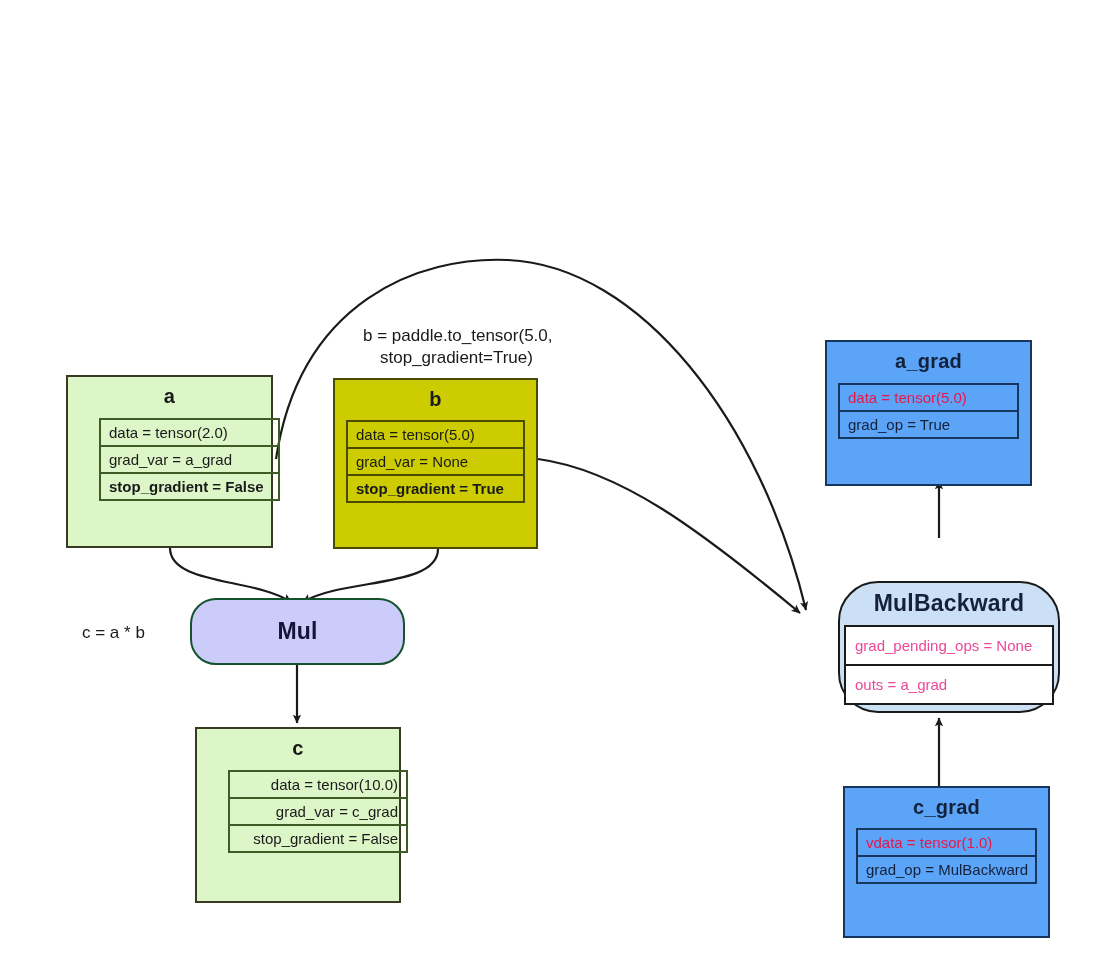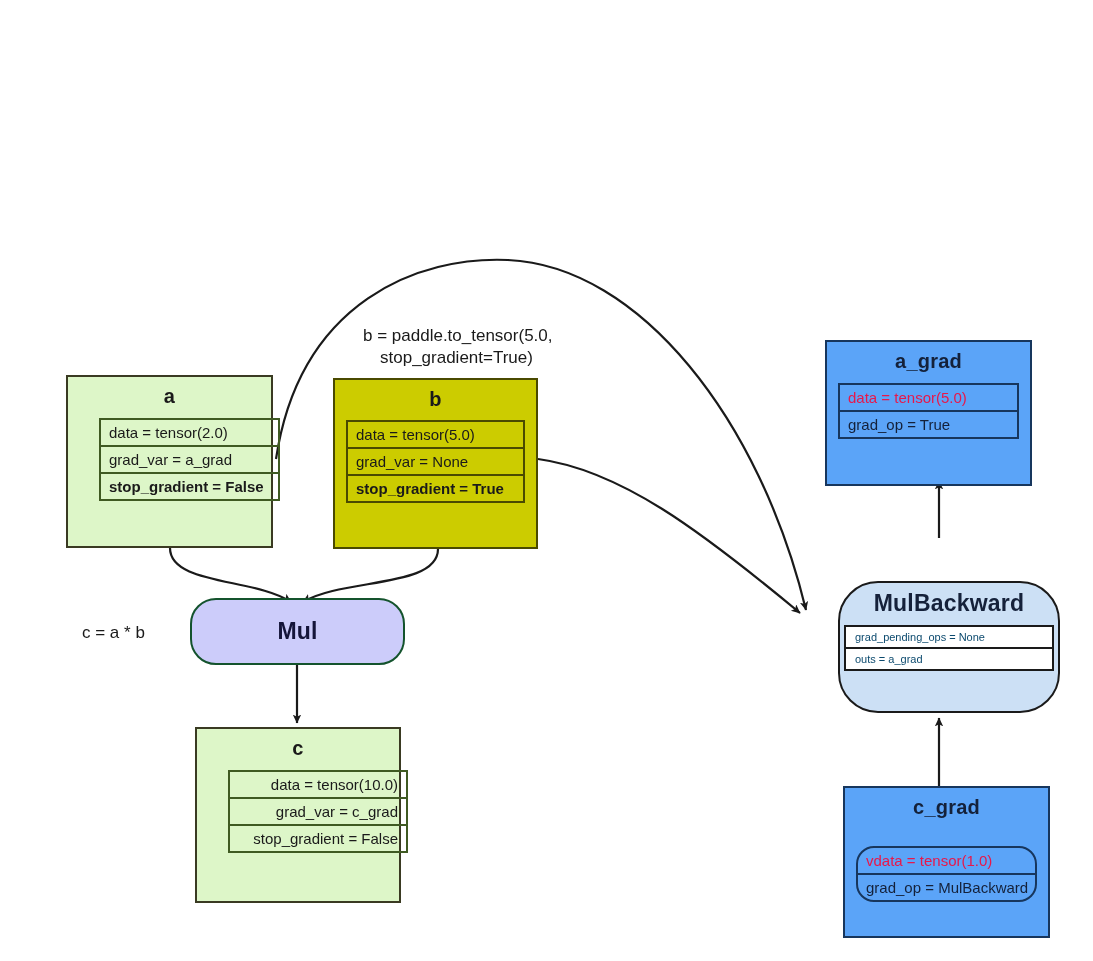--- a/index.html
+++ b/index.html
@@ -118,24 +118,24 @@
   .back-node .node-title {
     font-size: 23px;
     color: #15213a;
   }
   .back-node .rows {
     border: 2px solid #1a1a1a;
     background: #ffffff;
   }
   .back-node .row {
     border-bottom: 2px solid #1a1a1a;
-    font-size: 11px;
-    color: #0c4a6e;
-    background: #ffffff;
-    padding: 4px 9px;
+    font-size: 15px;
+    color: #ec4899;
+    background: #ffffff;
+    padding: 10px 9px;
   }
   .back-node .row:last-child { border-bottom: none; }
 
   
   .caption {
     position: absolute;
     font-size: 17px;
     color: #1a1a1a;
     line-height: 1.3;
     white-space: pre;
@@ -215,19 +215,19 @@
   <div class="node back-node" style="left:838px; top:537px; width:222px; height:132px; padding:7px 4px;margin-top:44px;">
     <div class="node-title">MulBackward</div>
     <div class="rows" style="margin-top:8px; width:210px;">
       <div class="row">grad_pending_ops = None</div>
       <div class="row">outs = a_grad</div>
     </div>
   </div>
 
   <div class="node grad-box" style="left:843px; top:786px; width:207px; height:152px; padding:8px 11px;">
     <div class="node-title">c_grad</div>
-    <div class="rows" style="margin-top:27px;border-radius:18px;">
+    <div class="rows" style="margin-top:9px;">
       <div class="row red">vdata = tensor(1.0)</div>
       <div class="row">grad_op = MulBackward</div>
     </div>
   </div>
 
 </div>
 
 </body></html>

